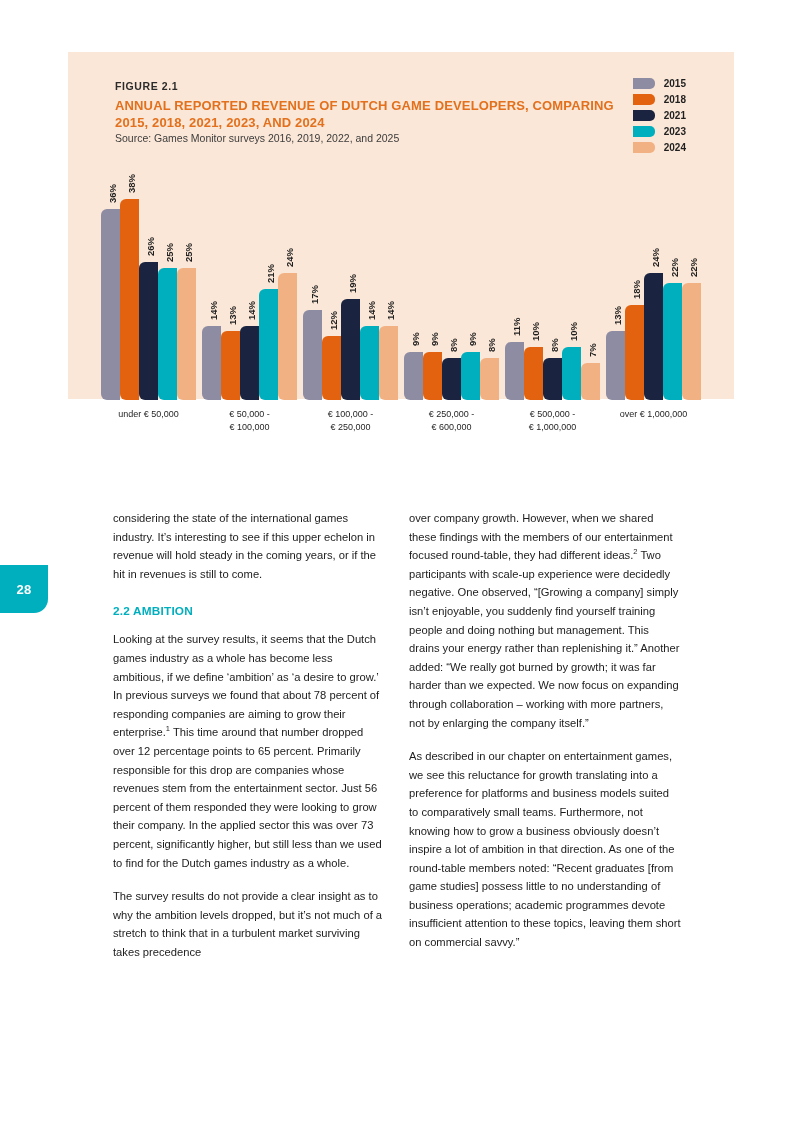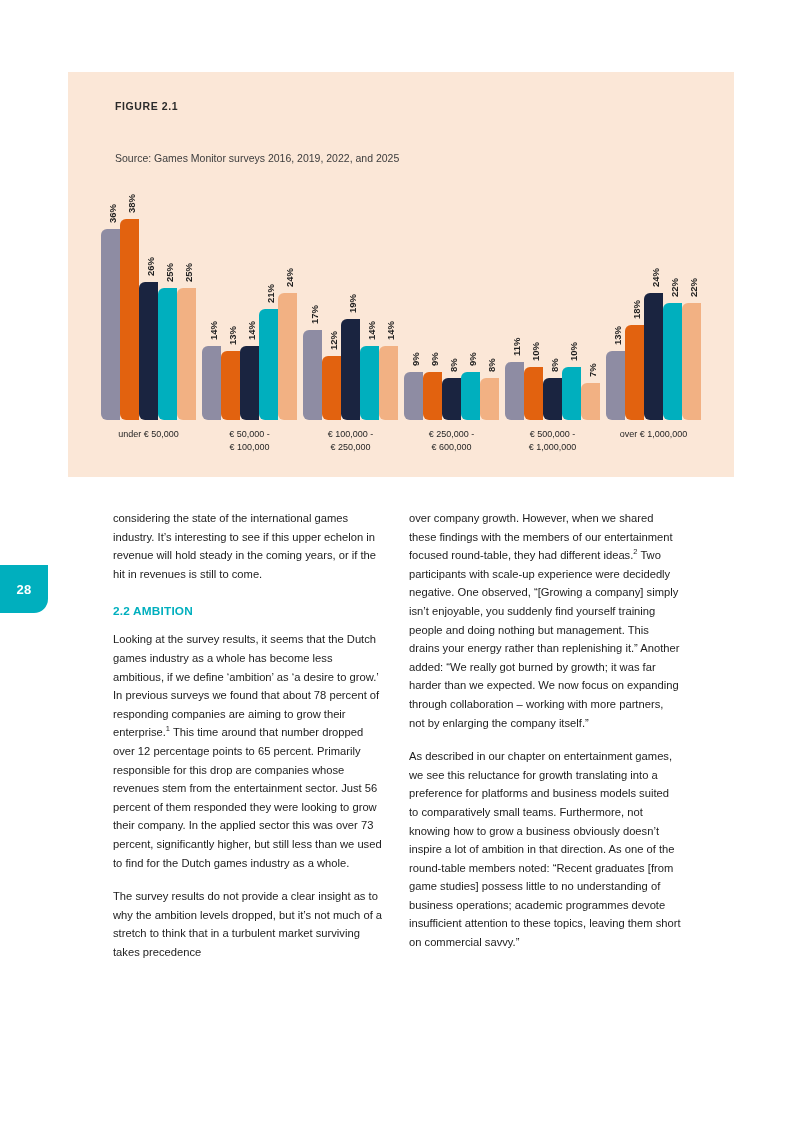--- a/index.html
+++ b/index.html
@@ -24,22 +24,22 @@
     font-weight: 700;
     display: flex;
     align-items: center;
     justify-content: center;
     letter-spacing: .3px;
   }
 
   
   .figure-panel {
     position: absolute;
-    left: 68px; top: 72px;
-    width: 666px; height: 405px;
+    left: 68px; top: 52px;
+    width: 666px; height: 347px;
     background: #FBE7D7;
   }
   .fig-label {
     position: absolute; left: 47px; top: 28px;
     font-size: 10.5px; font-weight: 700; color: #2b2b2b;
     letter-spacing: .6px;
   }
   .fig-title {
     position: absolute; left: 47px; top: 45px;
     width: 520px;
@@ -159,22 +159,45 @@
 
 <div class="page">
 
   <div class="page-badge">
     <span>28</span>
   </div>
 
   <div class="figure-panel">
 
     <div class="fig-label">FIGURE 2.1</div>
+    <div class="fig-title">ANNUAL REPORTED REVENUE OF DUTCH GAME DEVELOPERS, COMPARING 2015, 2018, 2021, 2023, AND 2024</div>
     <div class="fig-source">Source: Games Monitor surveys 2016, 2019, 2022, and 2025</div>
 
+    <div class="legend" id="legend">
+        <div class="legend-row">
+          <div class="legend-swatch" style="background: rgb(142, 140, 163);"></div>
+          <span class="legend-text">2015</span>
+        </div>
+        <div class="legend-row">
+          <div class="legend-swatch" style="background: rgb(226, 98, 15);"></div>
+          <span class="legend-text">2018</span>
+        </div>
+        <div class="legend-row">
+          <div class="legend-swatch" style="background: rgb(26, 36, 64);"></div>
+          <span class="legend-text">2021</span>
+        </div>
+        <div class="legend-row">
+          <div class="legend-swatch" style="background: rgb(0, 175, 190);"></div>
+          <span class="legend-text">2023</span>
+        </div>
+        <div class="legend-row">
+          <div class="legend-swatch" style="background: rgb(242, 177, 131);"></div>
+          <span class="legend-text">2024</span>
+        </div>
+      </div>
 
     <div class="chart">
       <div class="plot" id="plot">
           <div class="group">
             <div class="bar-wrap">
               <div class="bar-label" style="bottom: 190.8px;">36%</div>
               <div class="bar" style="height: 190.8px; background: rgb(142, 140, 163);"></div>
             </div>
             <div class="bar-wrap">
               <div class="bar-label" style="bottom: 201.4px;">38%</div>

